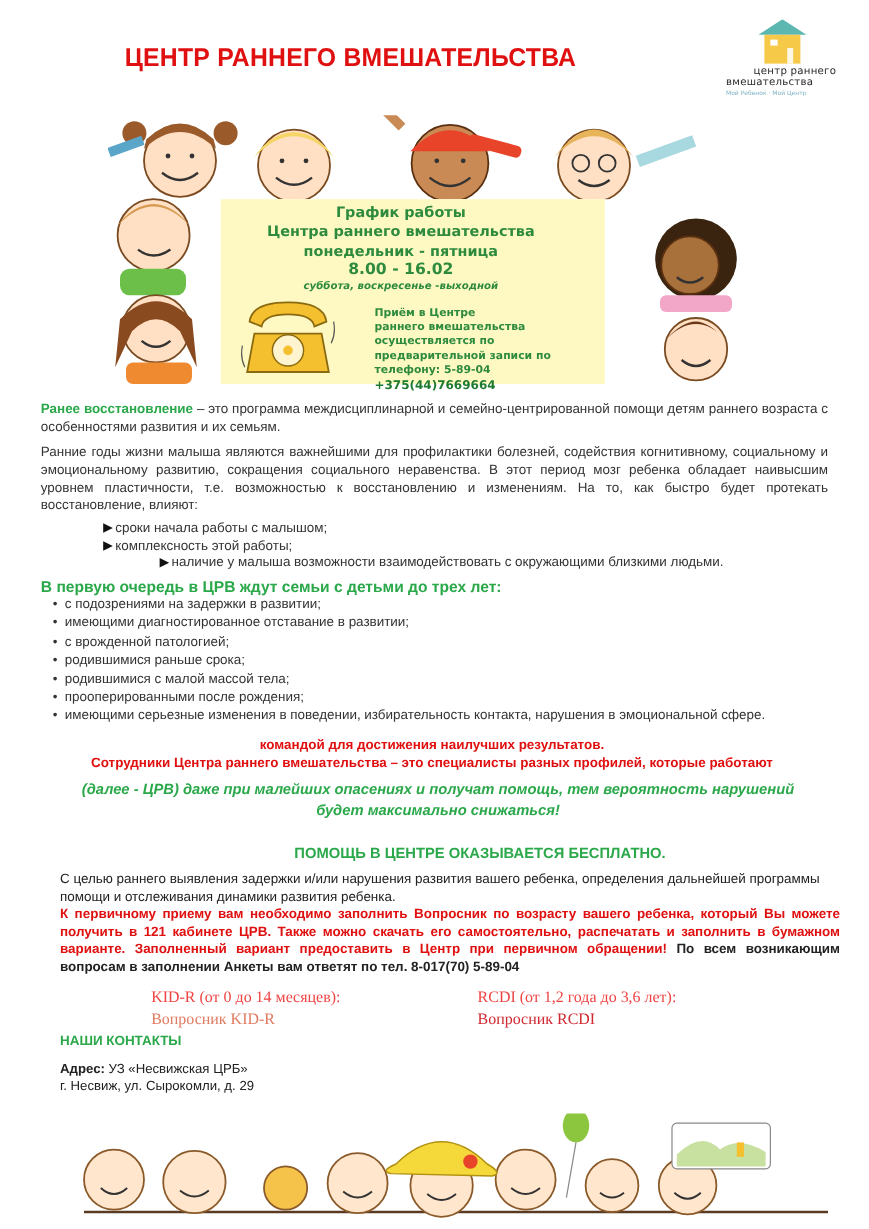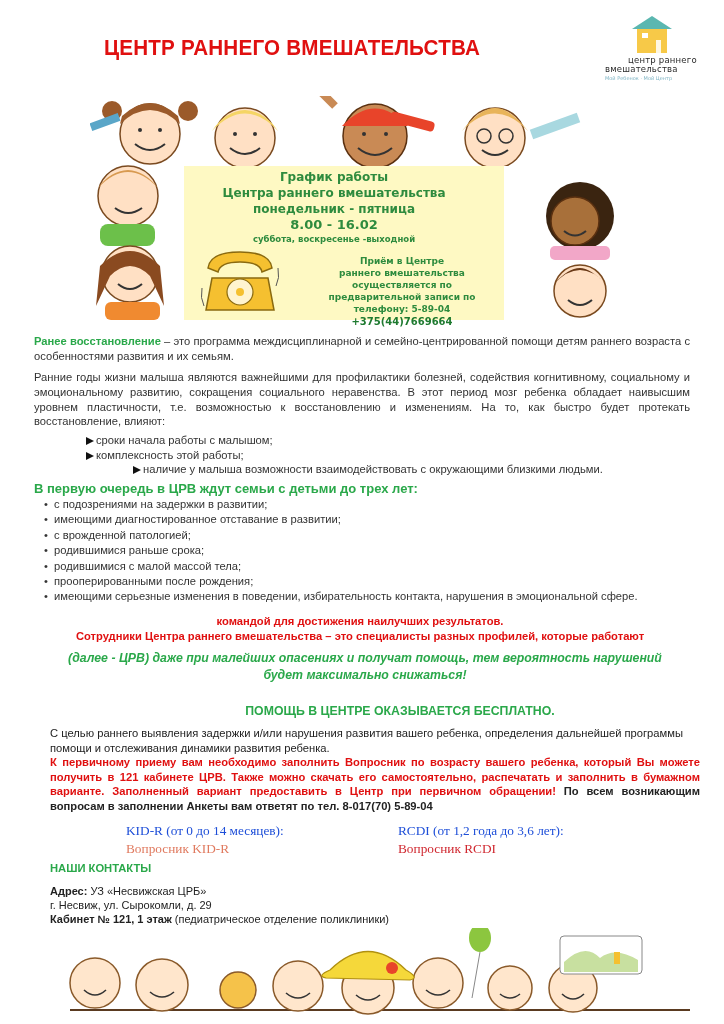--- a/index.html
+++ b/index.html
@@ -26,22 +26,22 @@
   .banner { position: absolute; left: 90px; top: 96px; width: 540px; height: 224px; }
   .banner svg { position: absolute; left: 0; top: 0; }
   .schedule-board {
     position: absolute; left: 184px; top: 166px; width: 320px; height: 154px; background: #fef9c3;
   }
   .sch-line { position: absolute; left: 0; width: 300px; text-align: center; color: #2e8b3e; font-family: "DejaVu Sans", sans-serif; font-weight: bold; }
   .sch-1 { top: 4px; font-size: 12px; }
   .sch-2 { top: 20px; font-size: 12px; }
   .sch-3 { top: 36px; font-size: 12px; }
   .sch-4 { top: 51px; font-size: 13px; }
-  .sch-5 { top: 68px; font-size: 8.5px; }
-  .sch-r { position: absolute; left: 128px; width: 180px; text-align: center; color: #2e8b3e; font-family: "DejaVu Sans", sans-serif; font-weight: bold; font-size: 9px; }
+  .sch-5 { top: 68px; font-size: 8.5px; font-style: italic; }
+  .sch-r { position: absolute; left: 128px; width: 180px; text-align: left; color: #2e8b3e; font-family: "DejaVu Sans", sans-serif; font-weight: bold; font-size: 9px; }
   .sch-6 { top: 90px; } .sch-7 { top: 102px; } .sch-8 { top: 114px; } .sch-9 { top: 126px; } .sch-10 { top: 138px; } .sch-11 { top: 150px; font-size: 10px; color: #1e7a30; }
 
   .phone { position: absolute; left: 200px; top: 248px; width: 80px; height: 68px; }
 
   
   .p { position: absolute; left: 34px; width: 656px; font-size: 11.2px; line-height: 14.8px; color: #333; text-align: justify; }
   .green { color: #2aa84a; font-weight: bold; }
   .p1 { top: 334px; }
   .p2 { top: 370px; }
   .bul { position: absolute; left: 86px; font-size: 11.2px; line-height: 14.6px; color: #333; }
@@ -56,21 +56,21 @@
   .motto { position: absolute; left: 30px; top: 650px; width: 670px; text-align: center; font-size: 12.3px; line-height: 16.5px; color: #2aa84a; font-weight: bold; font-style: italic; }
   .free { position: absolute; left: 30px; top: 704px; width: 740px; text-align: center; font-size: 12.3px; font-weight: bold; color: #2aa84a; }
   .purpose { position: absolute; left: 50px; top: 726px; width: 650px; font-size: 11.2px; line-height: 14.5px; color: #222; }
   .first-visit { position: absolute; left: 50px; top: 755px; width: 650px; font-size: 11.2px; line-height: 14.6px; text-align: justify; font-weight: bold; }
   .first-visit .r { color: #e01010; }
   .first-visit .b { color: #222; }
 
   .q-block { position: absolute; font-family: "Liberation Serif", serif; font-size: 13.3px; line-height: 18px; }
   .q-kid { left: 126px; top: 822px; }
   .q-rcdi { left: 398px; top: 822px; }
-  .q-label { color: #1d4ed8; }
+  .q-label { color: #ef4444; }
   .q-link-kid { color: #e07a5f; cursor: pointer; }
   .q-link-rcdi { color: #d02830; cursor: pointer; }
 
   .contacts-h { position: absolute; left: 50px; top: 862px; font-size: 11.2px; font-weight: bold; color: #2aa84a; }
   .addr { position: absolute; left: 50px; top: 884px; font-size: 11px; line-height: 14.2px; color: #222; }
   .addr b { font-weight: bold; }
 
   .footer-art { position: absolute; left: 40px; top: 928px; width: 660px; height: 90px; }
 </style>
 </head>
@@ -225,21 +225,20 @@
 </div>
 <div class="q-block q-rcdi">
   <div class="q-label">RCDI (от 1,2 года до 3,6 лет):</div>
   <div class="q-link-rcdi">Вопросник RCDI</div>
 </div>
 
 <div class="contacts-h">НАШИ КОНТАКТЫ</div>
 <div class="addr">
   <div><b>Адрес:</b><span> УЗ «Несвижская ЦРБ»</span></div>
   <div>г. Несвиж, ул. Сырокомли, д. 29</div>
-  <div><b>Кабинет № 121,  1 этаж</b><span>  (педиатрическое отделение поликлиники)</span></div>
 </div>
 
 <svg class="footer-art" viewBox="0 0 660 90" width="660" height="90">
   <line x1="30" y1="82" x2="650" y2="82" stroke="#5a3a20" stroke-width="2"></line>
   <g fill="#ffe6cc" stroke="#8a5a2a" stroke-width="1.5">
     <circle cx="55" cy="55" r="25"></circle>
     <circle cx="122" cy="57" r="26"></circle>
     <circle cx="198" cy="62" r="18" fill="#f5c24a"></circle>
     <circle cx="258" cy="58" r="25"></circle>
     <circle cx="328" cy="60" r="26"></circle>

